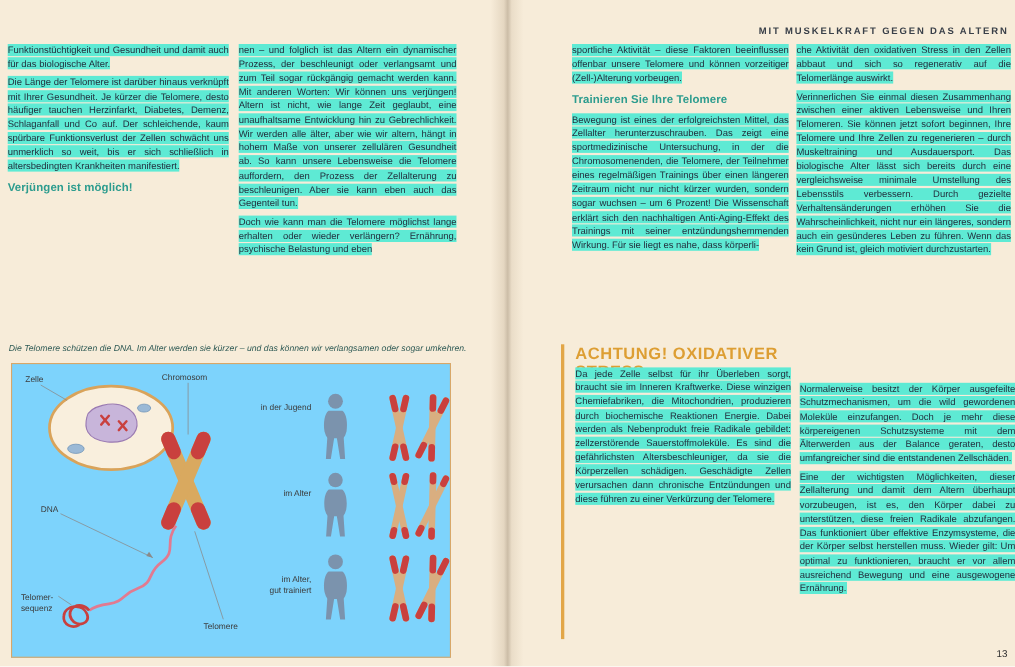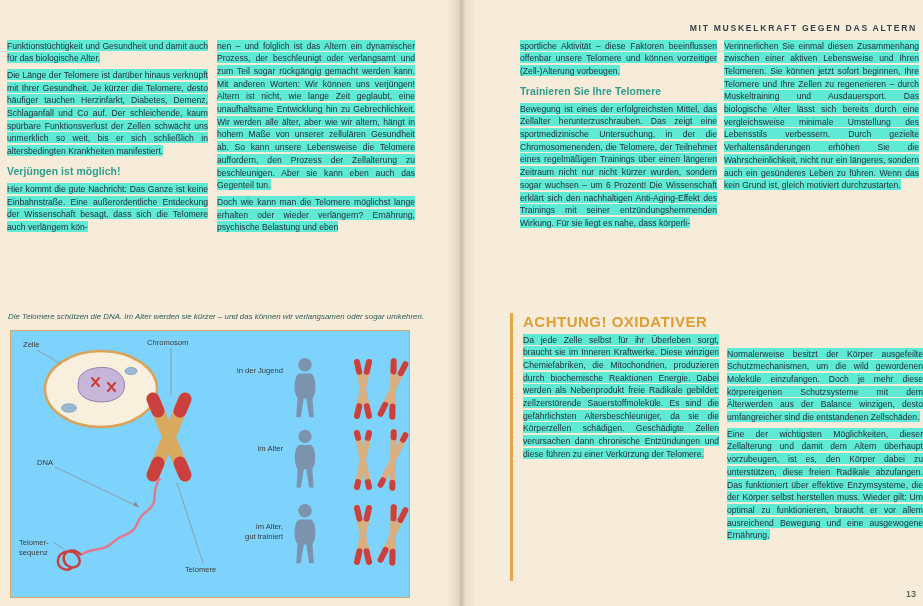--- a/index.html
+++ b/index.html
@@ -65,21 +65,20 @@
 <body>
 
 <div class="spread">
 
   <div>
 
     <div class="col" style="left:7px; top:39px; width:201px;">
       <p class="body"><span class="hl">Funktionstüchtigkeit und Gesundheit und damit auch für das biologische Alter.</span></p>
       <p class="body"><span class="hl">Die Länge der Telomere ist darüber hinaus verknüpft mit Ihrer Gesundheit. Je kürzer die Telomere, desto häufiger tauchen Herzinfarkt, Diabetes, Demenz, Schlaganfall und Co auf. Der schleichende, kaum spürbare Funktionsverlust der Zellen schwächt uns unmerklich so weit, bis er sich schließlich in altersbedingten Krankheiten manifestiert.</span></p>
       <h3 class="teal">Verjüngen ist möglich!</h3>
-      <p class="body"><span class="hl">Hier kommt die gute Nachricht: Das Ganze ist keine Einbahnstraße. Eine außerordentliche Entdeckung der Wissenschaft besagt, dass sich die Telomere auch verlängern kön-</span></p>
     </div>
 
     <div class="col" style="left:217px; top:39px; width:198px;">
       <p class="body"><span class="hl">nen – und folglich ist das Altern ein dynamischer Prozess, der beschleunigt oder verlangsamt und zum Teil sogar rückgängig gemacht werden kann. Mit anderen Worten: Wir können uns verjüngen! Altern ist nicht, wie lange Zeit geglaubt, eine unaufhaltsame Entwicklung hin zu Gebrechlichkeit. Wir werden alle älter, aber wie wir altern, hängt in hohem Maße von unserer zellulären Gesundheit ab. So kann unsere Lebensweise die Telomere auffordern, den Prozess der Zellalterung zu beschleunigen. Aber sie kann eben auch das Gegenteil tun.</span></p>
       <p class="body"><span class="hl">Doch wie kann man die Telomere möglichst lange erhalten oder wieder verlängern? Ernährung, psychische Belastung und eben</span></p>
     </div>
 
     <div class="caption">Die Telomere schützen die DNA. Im Alter werden sie kürzer – und das können wir verlangsamen oder sogar umkehren.</div>
 
     <div class="figure">
@@ -179,30 +178,31 @@
 
     <div class="running-head">MIT MUSKELKRAFT GEGEN DAS ALTERN</div>
 
     <div class="col" style="left:520px; top:39px; width:197px;">
       <p class="body"><span class="hl">sportliche Aktivität – diese Faktoren beeinflussen offenbar unsere Telomere und können vorzeitiger (Zell-)Alterung vorbeugen.</span></p>
       <h3 class="teal">Trainieren Sie Ihre Telomere</h3>
       <p class="body"><span class="hl">Bewegung ist eines der erfolgreichsten Mittel, das Zellalter herunterzuschrauben. Das zeigt eine sportmedizinische Untersuchung, in der die Chromosomenenden, die Telomere, der Teilnehmer eines regelmäßigen Trainings über einen längeren Zeitraum nicht nur nicht kürzer wurden, sondern sogar wuchsen – um 6 Prozent! Die Wissenschaft erklärt sich den nachhaltigen Anti-Aging-Effekt des Trainings mit seiner entzündungshemmenden Wirkung. Für sie liegt es nahe, dass körperli-</span></p>
     </div>
 
     <div class="col" style="left:724px; top:39px; width:195px;">
+      <p class="body"><span class="hl">che Aktivität den oxidativen Stress in den Zellen abbaut und sich so regenerativ auf die Telomerlänge auswirkt.</span></p>
       <p class="body"><span class="hl">Verinnerlichen Sie einmal diesen Zusammenhang zwischen einer aktiven Lebensweise und Ihren Telomeren. Sie können jetzt sofort beginnen, Ihre Telomere und Ihre Zellen zu regenerieren – durch Muskeltraining und Ausdauersport. Das biologische Alter lässt sich bereits durch eine vergleichsweise minimale Umstellung des Lebensstils verbessern. Durch gezielte Verhaltensänderungen erhöhen Sie die Wahrscheinlichkeit, nicht nur ein längeres, sondern auch ein gesünderes Leben zu führen. Wenn das kein Grund ist, gleich motiviert durchzustarten.</span></p>
     </div>
 
     <div class="achtung">
       <p class="box-heading">ACHTUNG! OXIDATIVER STRESS</p>
       <div class="box-col1">
         <p class="body"><span class="hl">Da jede Zelle selbst für ihr Überleben sorgt, braucht sie im Inneren Kraftwerke. Diese winzigen Chemiefabriken, die Mitochondrien, produzieren durch biochemische Reaktionen Energie. Dabei werden als Nebenprodukt freie Radikale gebildet: zellzerstörende Sauerstoffmoleküle. Es sind die gefährlichsten Altersbeschleuniger, da sie die Körperzellen schädigen. Geschädigte Zellen verursachen dann chronische Entzündungen und diese führen zu einer Verkürzung der Telomere.</span></p>
       </div>
       <div class="box-col2">
-        <p class="body"><span class="hl">Normalerweise besitzt der Körper ausgefeilte Schutzmechanismen, um die wild gewordenen Moleküle einzufangen. Doch je mehr diese körpereigenen Schutzsysteme mit dem Älterwerden aus der Balance winzigen, desto umfangreicher sind die entstandenen Zellschäden.</span></p>
+        <p class="body"><span class="hl">Normalerweise besitzt der Körper ausgefeilte Schutzmechanismen, um die wild gewordenen Moleküle einzufangen. Doch je mehr diese körpereigenen Schutzsysteme mit dem Älterwerden aus der Balance geraten, desto umfangreicher sind die entstandenen Zellschäden.</span></p>
         <p class="body"><span class="hl">Eine der wichtigsten Möglichkeiten, dieser Zellalterung und damit dem Altern überhaupt vorzubeugen, ist es, den Körper dabei zu unterstützen, diese freien Radikale abzufangen. Das funktioniert über effektive Enzymsysteme, die der Körper selbst herstellen muss. Wieder gilt: Um optimal zu funktionieren, braucht er vor allem ausreichend Bewegung und eine ausgewogene Ernährung.</span></p>
       </div>
     </div>
 
     <div class="pageno">13</div>
   </div>
 
 </div>
 
 </body></html>

